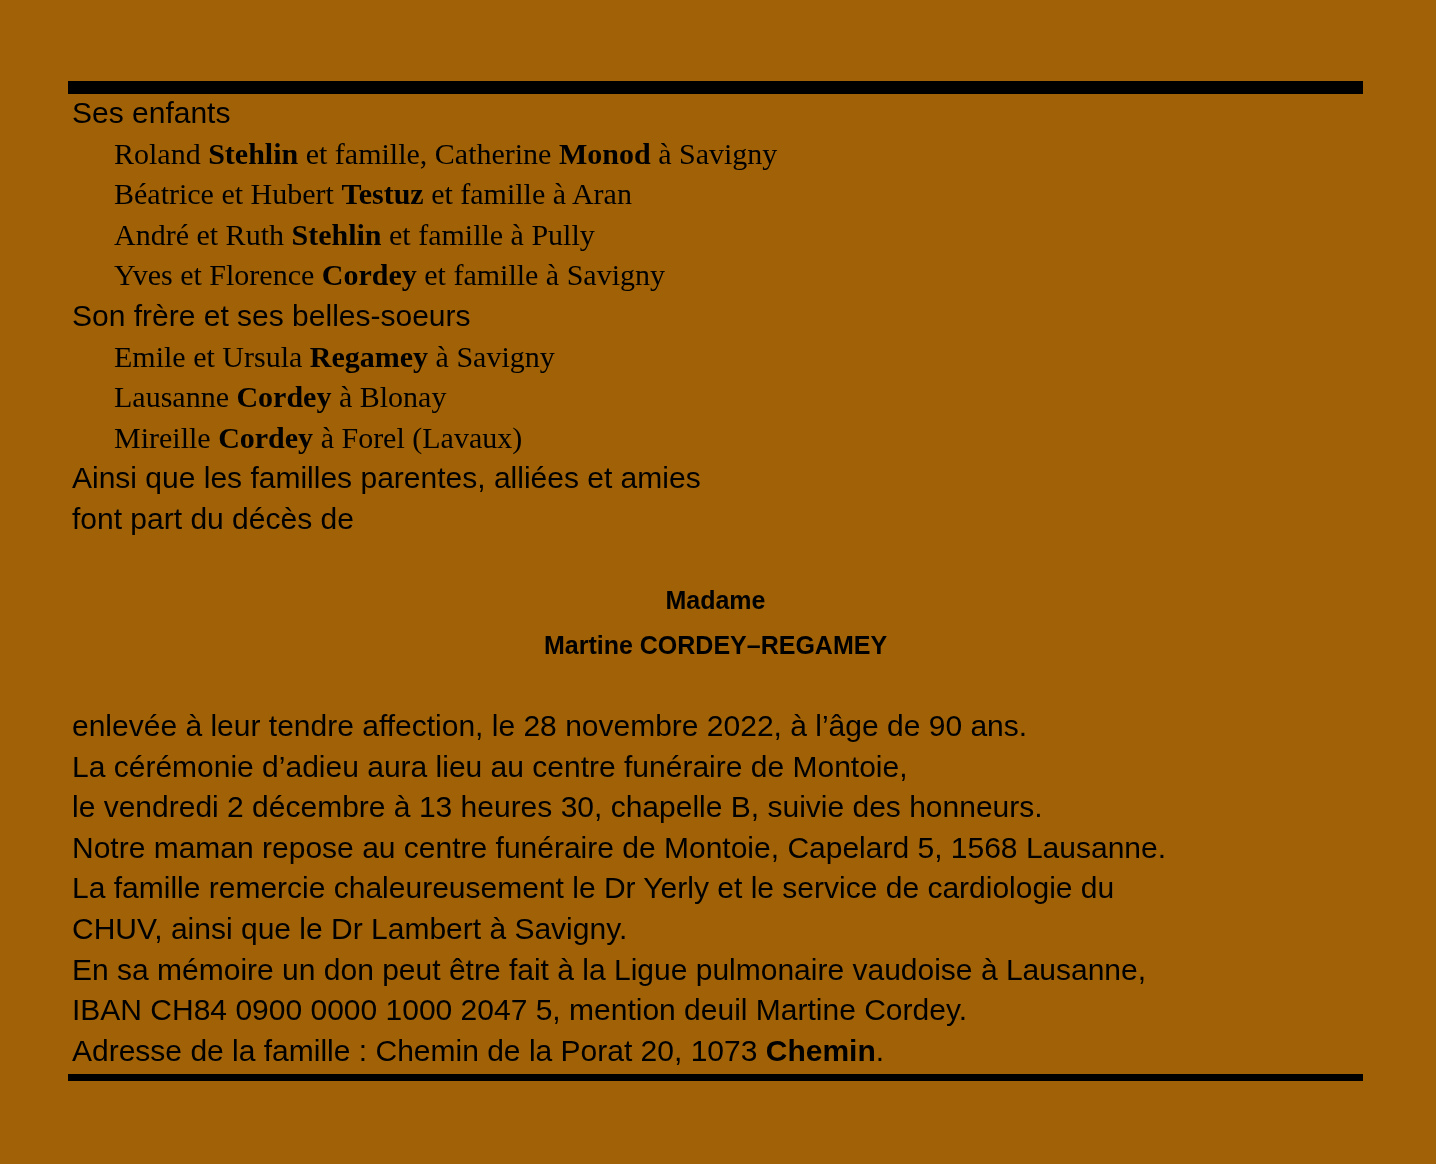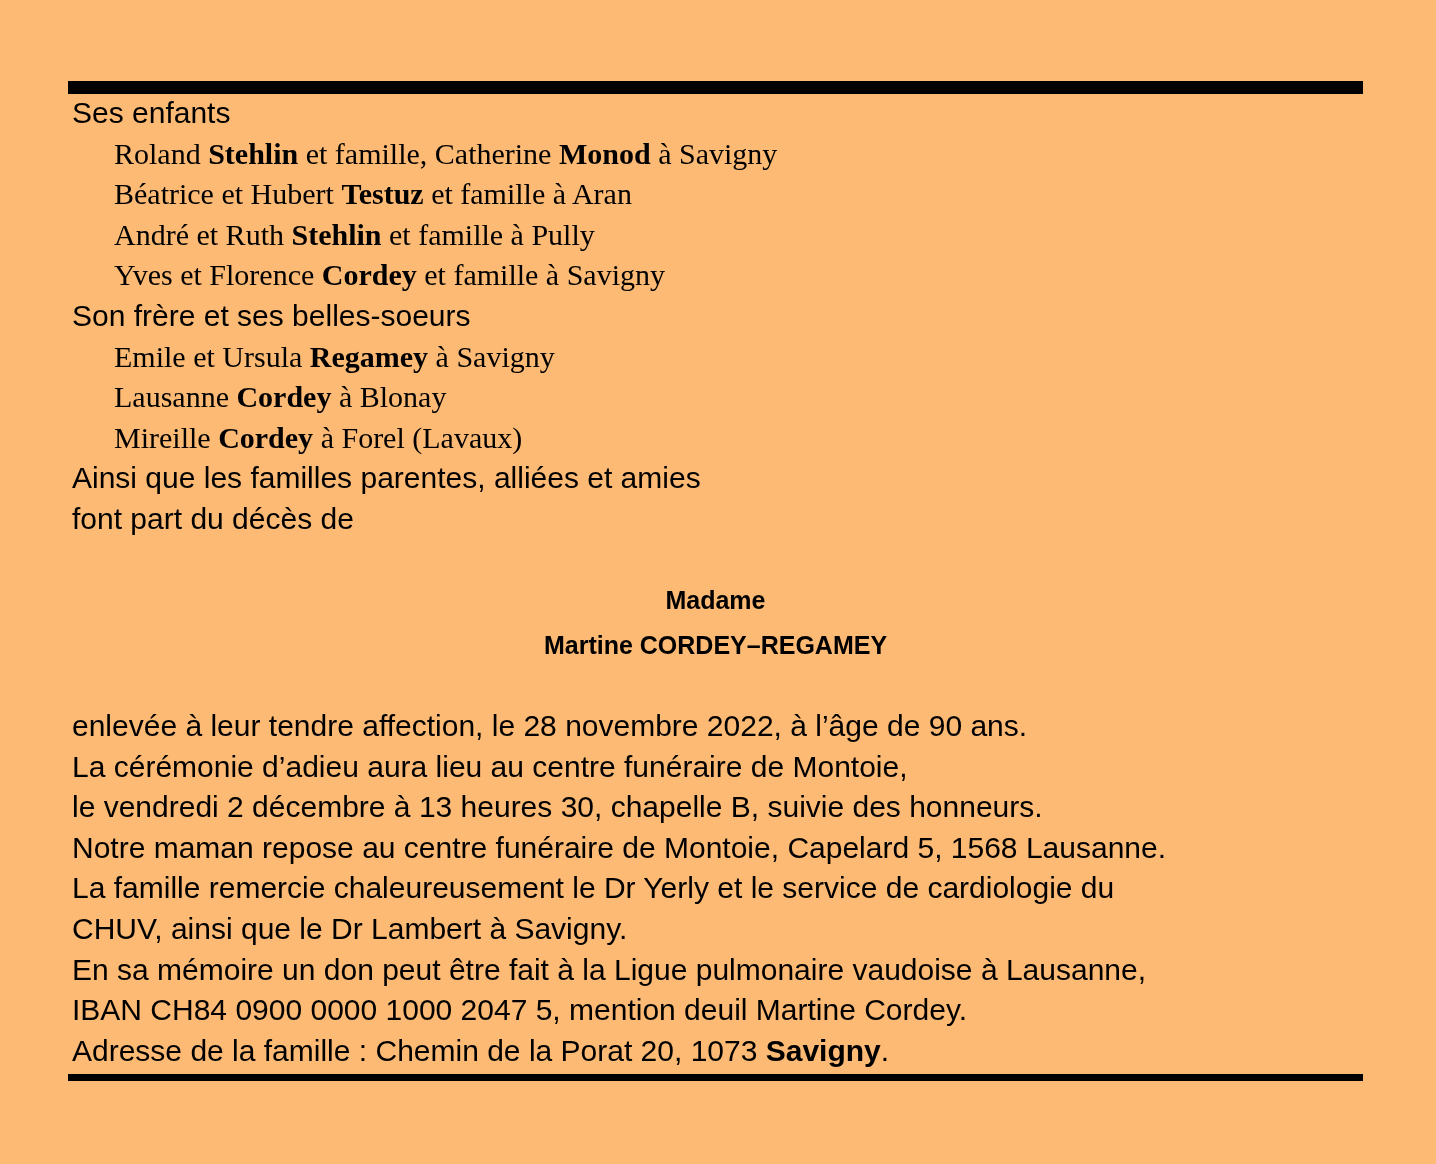--- a/index.html
+++ b/index.html
@@ -1,21 +1,21 @@
 <!DOCTYPE html>
 <html><head>
 <meta charset="utf-8">
 <style>
   * { margin: 0; padding: 0; box-sizing: border-box; }
   html, body { background: #ffffff; }
   .page {
     position: relative;
     width: 1436px;
     height: 1164px;
-    background: #fdba74;
+    background: #a16207;
     font-family: "Liberation Sans", "DejaVu Sans", sans-serif;
     color: #000000;
     overflow: hidden;
   }
   .rule {
     position: absolute;
     left: 68px;
     width: 1295px;
     background: #000000;
   }
@@ -81,18 +81,18 @@
 
   <div class="body-block">
       <p class="line"><span class="">enlevée à leur tendre affection, le 28 novembre 2022, à l’âge de 90 ans.</span></p>
       <p class="line"><span class="">La cérémonie d’adieu aura lieu au centre funéraire de Montoie,</span></p>
       <p class="line"><span class="">le vendredi 2 décembre à 13 heures 30, chapelle B, suivie des honneurs.</span></p>
       <p class="line"><span class="">Notre maman repose au centre funéraire de Montoie, Capelard 5, 1568 Lausanne.</span></p>
       <p class="line"><span class="">La famille remercie chaleureusement le Dr Yerly et le service de cardiologie du</span></p>
       <p class="line"><span class="">CHUV, ainsi que le Dr Lambert à Savigny.</span></p>
       <p class="line"><span class="">En sa mémoire un don peut être fait à la Ligue pulmonaire vaudoise à Lausanne,</span></p>
       <p class="line"><span class="">IBAN CH84 0900 0000 1000 2047 5, mention deuil Martine Cordey.</span></p>
-      <p class="line"><span class="">Adresse de la famille : Chemin de la Porat 20, 1073 </span><span class="bold">Savigny</span><span class="">.</span></p>
+      <p class="line"><span class="">Adresse de la famille : Chemin de la Porat 20, 1073 </span><span class="bold">Chemin</span><span class="">.</span></p>
     </div>
 
   <div class="rule rule-bottom"></div>
 
 </div>
 
 </body></html>

